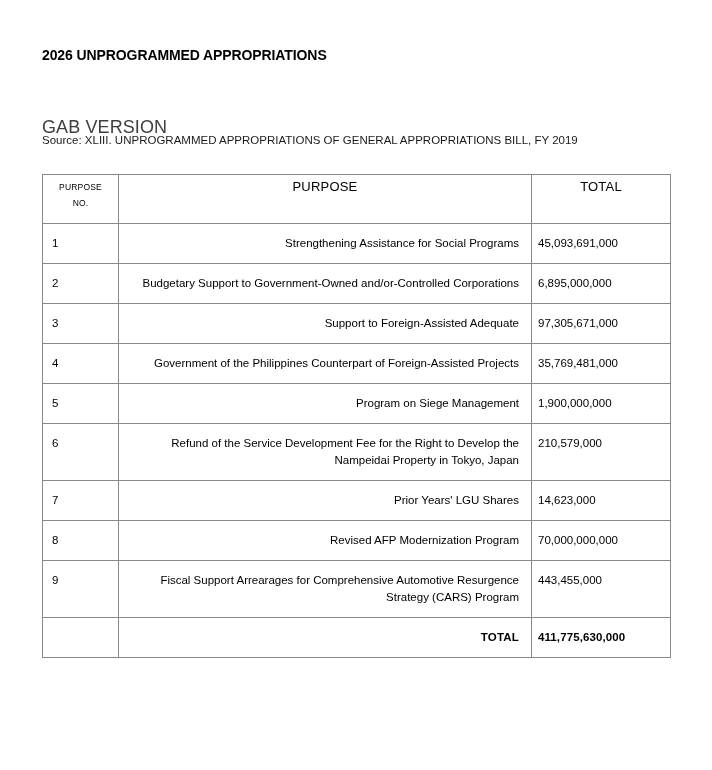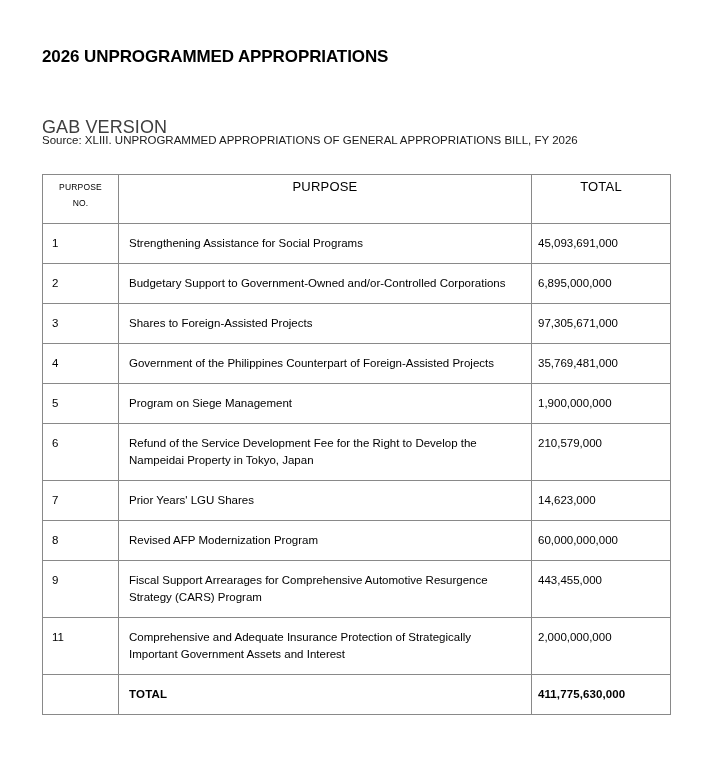--- a/index.html
+++ b/index.html
@@ -19,21 +19,21 @@
     position: relative;
     width: 712px;
     height: 770px;
     padding: 0;
     overflow: hidden;
   }
   .doc-title {
     position: absolute;
     left: 42px;
     top: 36px;
-    font-size: 17px;
+    font-size: 14px;
     font-weight: bold;
     letter-spacing: -0.1px;
     color: #000000;
     line-height: 20px;
     white-space: nowrap;
   }
   .doc-subtitle {
     position: absolute;
     left: 42px;
     top: 101px;
@@ -107,21 +107,21 @@
     padding-bottom: 11px;
   }
   td.c-num {
     padding-left: 9px;
     padding-right: 4px;
     text-align: left;
   }
   td.c-purpose {
     padding-left: 10px;
     padding-right: 12px;
-    text-align: left;
+    text-align: right;
   }
   td.c-amount {
     padding-left: 6px;
     padding-right: 10px;
     text-align: left;
   }
   tr.total-row td {
     font-weight: bold;
   }
   tr.total-row td.c-purpose {
@@ -133,21 +133,21 @@
 </style>
 </head>
 <body>
 
 <div class="page">
 
   <h1 class="doc-title">2026 UNPROGRAMMED APPROPRIATIONS</h1>
 
   <h2 class="doc-subtitle">GAB VERSION</h2>
 
-  <div class="doc-source">Source: XLIII. UNPROGRAMMED APPROPRIATIONS OF GENERAL APPROPRIATIONS BILL, FY 2026</div>
+  <div class="doc-source">Source: XLIII. UNPROGRAMMED APPROPRIATIONS OF GENERAL APPROPRIATIONS BILL, FY 2019</div>
 
   <div class="table-wrap">
     <table class="appro">
       <colgroup>
         <col class="c-no">
         <col class="c-purp">
         <col class="c-total">
       </colgroup>
       <thead>
         <tr>
@@ -165,21 +165,21 @@
             <td class="c-purpose">Strengthening Assistance for Social Programs</td>
             <td class="c-amount">45,093,691,000</td>
           </tr>
           <tr>
             <td class="c-num">2</td>
             <td class="c-purpose">Budgetary Support to Government-Owned and/or-Controlled Corporations</td>
             <td class="c-amount">6,895,000,000</td>
           </tr>
           <tr>
             <td class="c-num">3</td>
-            <td class="c-purpose">Shares to  Foreign-Assisted Projects</td>
+            <td class="c-purpose">Support to  Foreign-Assisted Adequate</td>
             <td class="c-amount">97,305,671,000</td>
           </tr>
           <tr>
             <td class="c-num">4</td>
             <td class="c-purpose">Government of the Philippines Counterpart of Foreign-Assisted Projects</td>
             <td class="c-amount">35,769,481,000</td>
           </tr>
           <tr>
             <td class="c-num">5</td>
             <td class="c-purpose">Program on Siege Management</td>
@@ -191,31 +191,26 @@
             <td class="c-amount">210,579,000</td>
           </tr>
           <tr>
             <td class="c-num">7</td>
             <td class="c-purpose">Prior Years' LGU Shares</td>
             <td class="c-amount">14,623,000</td>
           </tr>
           <tr>
             <td class="c-num">8</td>
             <td class="c-purpose">Revised AFP Modernization Program</td>
-            <td class="c-amount">60,000,000,000</td>
+            <td class="c-amount">70,000,000,000</td>
           </tr>
           <tr>
             <td class="c-num">9</td>
             <td class="c-purpose">Fiscal Support Arrearages for Comprehensive Automotive Resurgence Strategy (CARS) Program</td>
             <td class="c-amount">443,455,000</td>
-          </tr>
-          <tr>
-            <td class="c-num">11</td>
-            <td class="c-purpose">Comprehensive and Adequate Insurance Protection of Strategically Important Government Assets and Interest</td>
-            <td class="c-amount">2,000,000,000</td>
           </tr>
           <tr class="total-row">
             <td class="c-num"></td>
             <td class="c-purpose">TOTAL</td>
             <td class="c-amount">411,775,630,000</td>
           </tr>
         </tbody>
     </table>
   </div>
 

